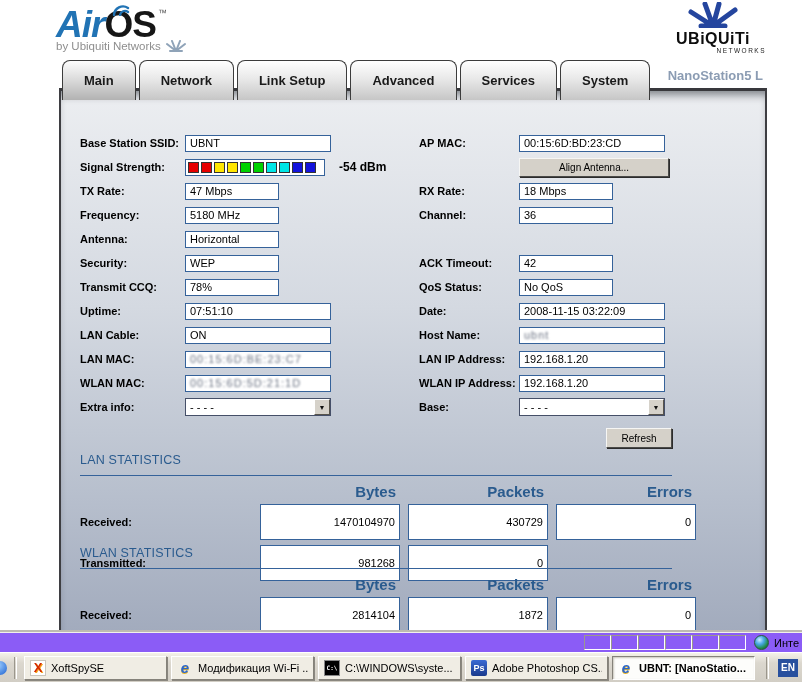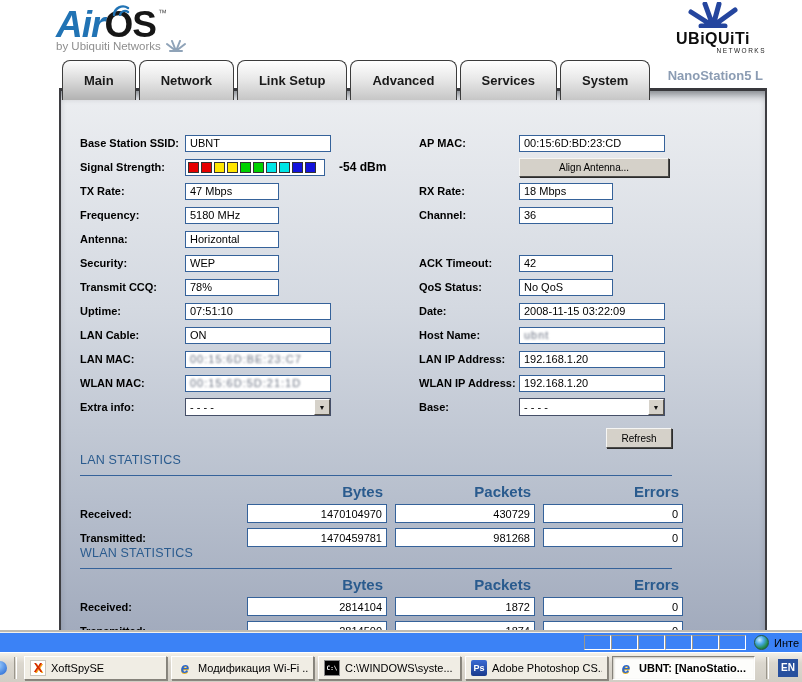--- a/index.html
+++ b/index.html
@@ -78,30 +78,30 @@
   }
   .align-btn { width:150px; height:19px; }
   .refresh-btn { position:absolute; left:545px; top:337px; width:66px; height:20px; }
 
   
   .stats-section { position:absolute; left:19px; width:592px; }
   .stats-title { font-size:12.5px; font-weight:normal; color:#2a5b8e; padding-bottom:8px;
     border-bottom:1px solid #35629a; margin-bottom:7px; letter-spacing:0.2px; }
   .stats-row { display:flex; align-items:center; margin-bottom:5px; }
   .stats-row.hdr { margin-bottom:4px; }
-  .stats-label { width:167px; flex:none; font-size:11px; font-weight:bold; color:#000; }
+  .stats-label { width:180px; flex:none; font-size:11px; font-weight:bold; color:#000; }
   .stats-cell { width:140px; flex:none; margin-right:8px; }
   .stats-hcell { width:140px; flex:none; margin-right:8px; text-align:right; font-size:15px;
     font-weight:bold; color:#2a5b8e; padding-right:4px; }
   .stats-val { height:19px; background:#fff; border:1px solid #35629a; font-size:11px;
-    color:#000; display:flex; align-items:center; justify-content:flex-end; padding:0 4px; }
+    color:#000; display:flex; align-items:center; justify-content:flex-end; padding:17px 4px; }
 
   
   .statusbar { position:absolute; left:0; right:0; top:632px; height:20px;
-    background:#3b82f6; border-top:1px solid #f2f0ea; box-shadow:0 -2px 0 #bdbab2;
+    background:#8b5cf6; border-top:1px solid #f2f0ea; box-shadow:0 -2px 0 #bdbab2;
     display:flex; align-items:center; }
   .sb-spacer { flex:1; }
   .sb-segments { display:flex; margin-right:8px; }
   .sb-seg { width:27px; height:15px; border:1px solid; border-color:#9a978f #fff #fff #9a978f; }
   .sb-zone { display:flex; align-items:center; gap:5px; font-size:11px; color:#000;
     width:48px; flex:none; overflow:hidden; white-space:nowrap; }
   .globe { width:15px; height:15px; border-radius:50%; flex:none;
     background:radial-gradient(circle at 35% 30%, #cdeeff 0%, #48a8e8 35%, #1e8a44 70%, #0a4f7a 100%);
     border:1px solid #2a5a3a; }
 
@@ -344,23 +344,20 @@
         <span class="stats-cell">
           <div class="stats-val">430729</div>
         </span>
         <span class="stats-cell">
           <div class="stats-val">0</div>
         </span>
       </div>
       <div class="stats-row">
         <span class="stats-label">Transmitted:</span>
         <span class="stats-cell">
-          <div class="stats-val">1470459781</div>
-        </span>
-        <span class="stats-cell">
           <div class="stats-val">981268</div>
         </span>
         <span class="stats-cell">
           <div class="stats-val">0</div>
         </span>
       </div>
     </div>
   <div class="stats-section" id="stats-wlan" style="top:455px">
       <div class="stats-title">WLAN STATISTICS</div>
       <div class="stats-row hdr">

